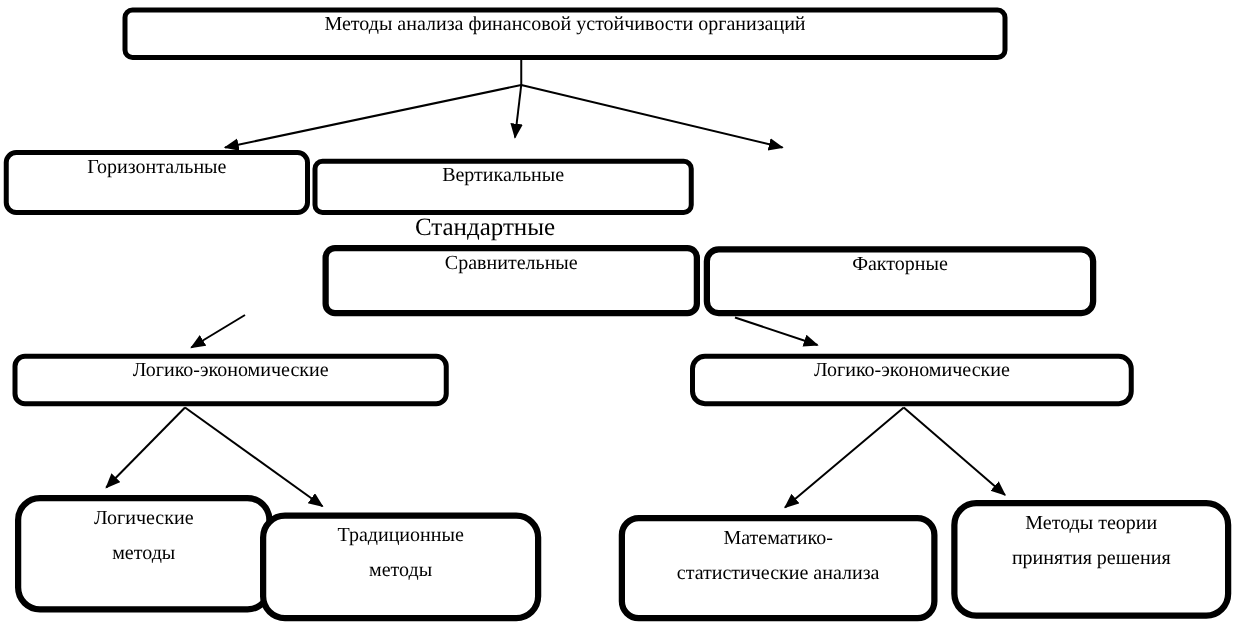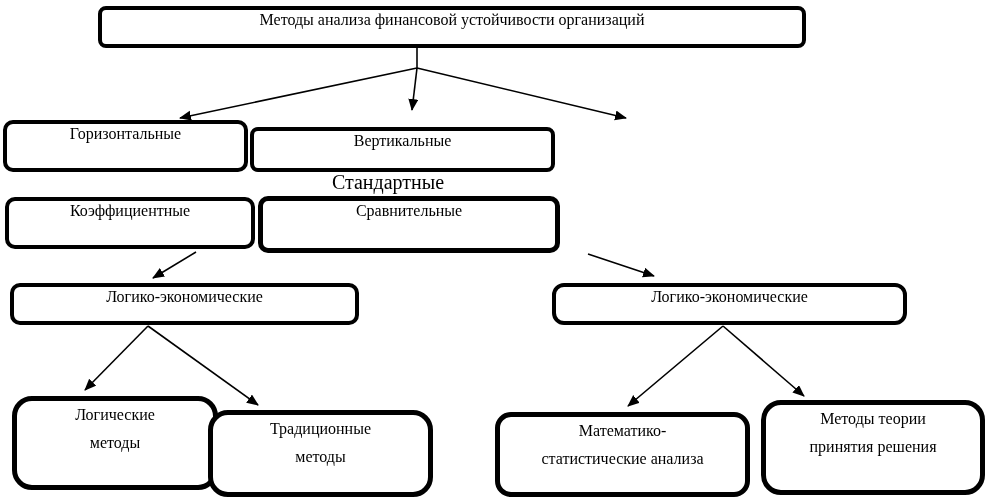--- a/index.html
+++ b/index.html
@@ -81,28 +81,28 @@
     <span>Горизонтальные</span>
   </div>
 
   <div class="node" style="left:250px; top:127px; width:305px; height:45px; border-radius:8px;">
     <span>Вертикальные</span>
   </div>
 
 
   <div class="group-label" style="left:313px; top:171px; width:150px;">Стандартные</div>
 
-  <div class="node" style="left:5px; top:197px; width:250px; height:52px;">
-    <span>Коэффициентные</span>
-  </div>
 
   <div class="node b5" style="left:258px; top:196px; width:302px; height:57px;">
     <span>Сравнительные</span>
   </div>
 
+  <div class="node b5" style="left:563px; top:197px; width:314px; height:56px; border-radius:12px;">
+    <span>Факторные</span>
+  </div>
 
   <div class="node" style="left:10px; top:283px; width:349px; height:42px;">
     <span>Логико-экономические</span>
   </div>
 
   <div class="node" style="left:552px; top:283px; width:355px; height:42px; border-radius:12px;">
     <span>Логико-экономические</span>
   </div>
 
   <div class="node b5 bigr tall" style="left:12px; top:396px; width:206px; height:94px;">

